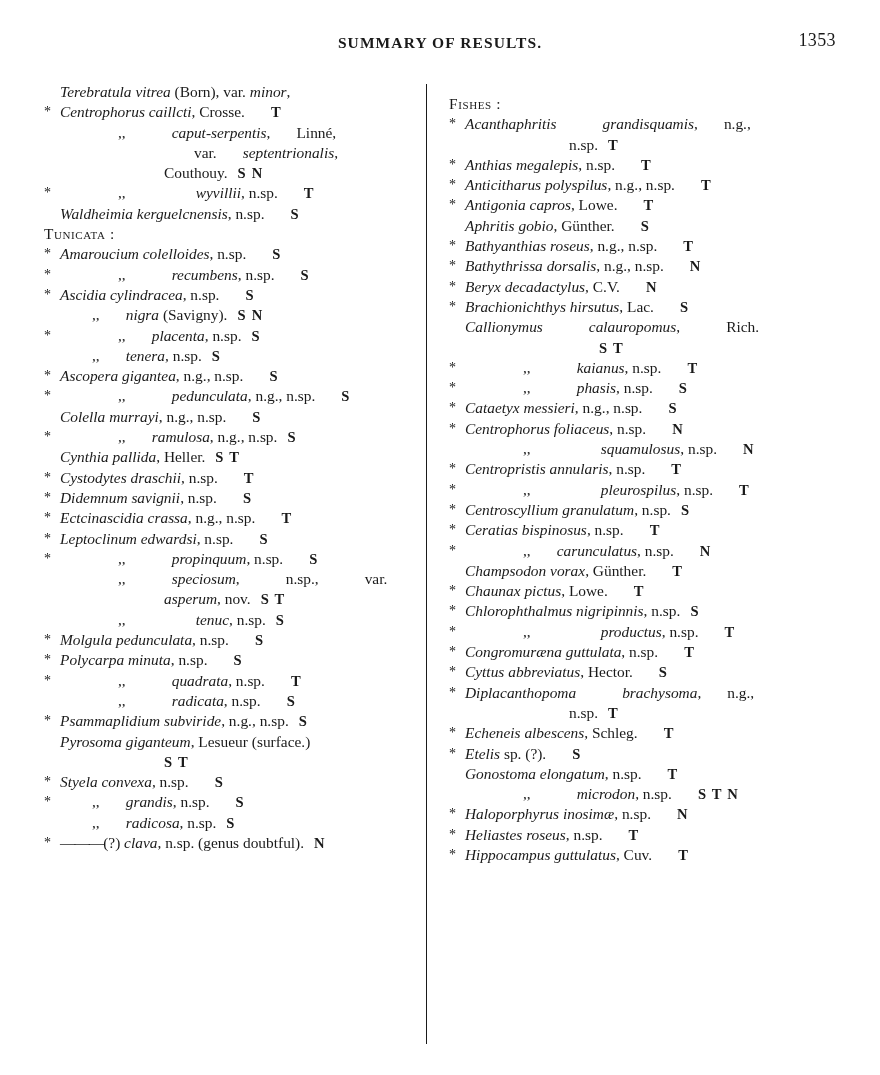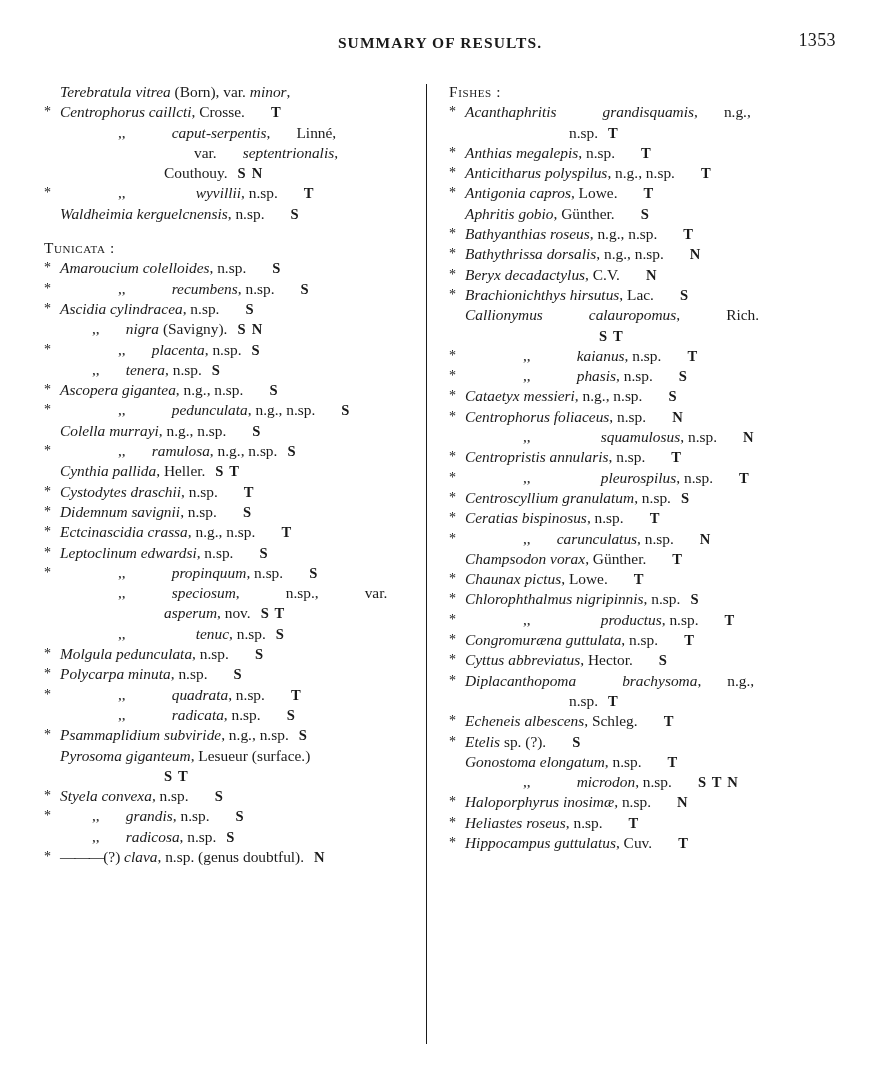--- a/index.html
+++ b/index.html
@@ -80,24 +80,23 @@
     left: 0;
     top: 0;
     font-size: 14px;
   }
   .sec-head {
     font-size: 15.4px;
     line-height: 20.3px;
     font-variant: small-caps;
     letter-spacing: 0.6px;
     padding-left: 0;
-    margin-top: 14px;
     white-space: nowrap;
   }
-  .sec-head.first { margin-top: 0; }
+  .sec-head.first { margin-top: 12px; }
   i { font-style: italic; }
   .ind1  { padding-left: 16px; }
   .ind2  { padding-left: 48px; }
   .ind3  { padding-left: 74px; }
   .ind5  { padding-left: 120px; }
   .ind6  { padding-left: 150px; }
   .codes {
     letter-spacing: 1.2px;
     font-weight: bold;
     font-size: 14.6px;

